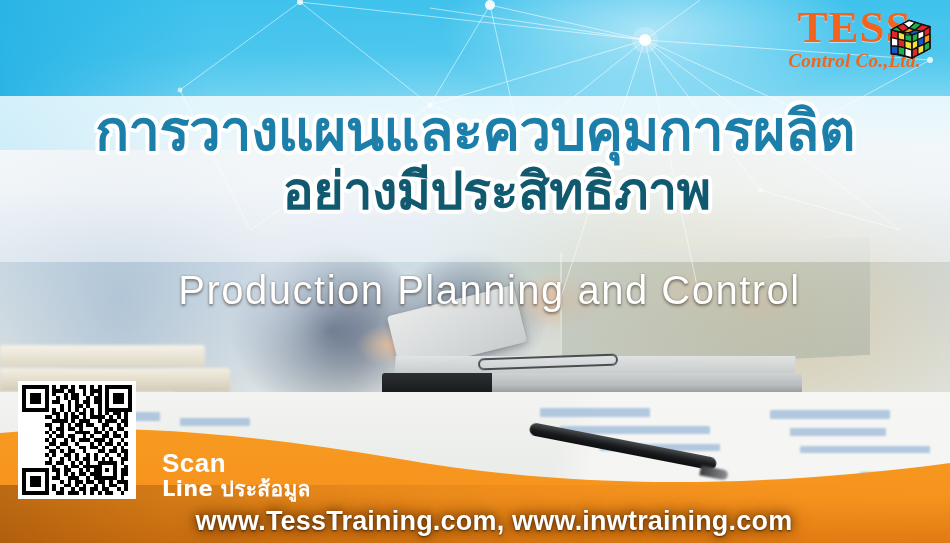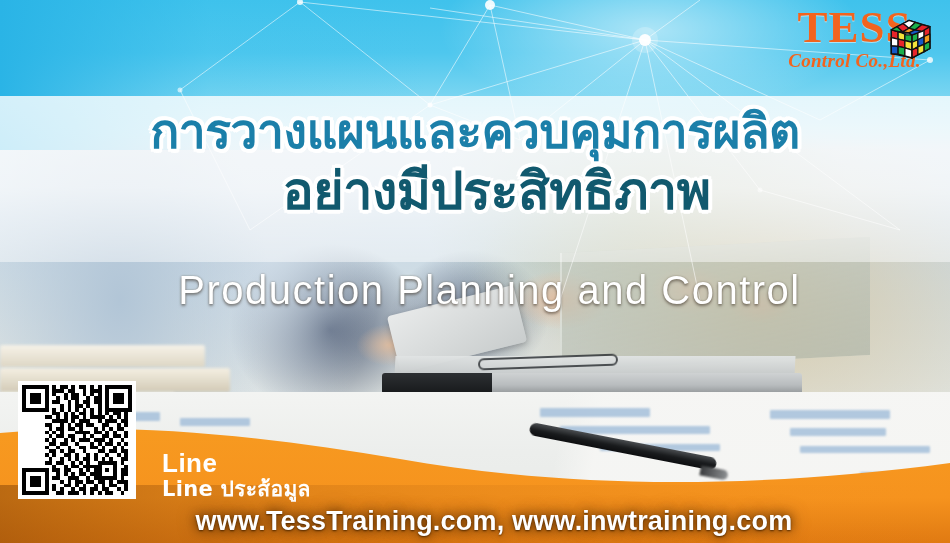--- a/index.html
+++ b/index.html
@@ -136,21 +136,21 @@
   }
   .cube{position:absolute;right:8px;top:6px;width:52px;height:52px;}
 
   
   .title-wrap{position:absolute;left:0;right:0;top:100px;text-align:center;}
   .t-line1,.t-line2{
     font-family:"DejaVu Sans","Liberation Sans",sans-serif;
     font-weight:700;letter-spacing:-.5px;white-space:nowrap;
   }
   .t-line1{
-    font-size:48px;line-height:62px;color:#1b7fa9;
+    font-size:56px;line-height:62px;color:#1b7fa9;
     text-shadow:
       -3px -3px 0 #fff, 3px -3px 0 #fff, -3px 3px 0 #fff, 3px 3px 0 #fff,
       0 -4px 0 #fff, 0 4px 0 #fff, -4px 0 0 #fff, 4px 0 0 #fff,
       -2px -4px 0 #fff, 2px 4px 0 #fff;
   }
   .t-line2{
     font-size:52px;line-height:58px;color:#11596e;
     text-shadow:
       -3px -3px 0 #fff, 3px -3px 0 #fff, -3px 3px 0 #fff, 3px 3px 0 #fff,
       0 -4px 0 #fff, 0 4px 0 #fff, -4px 0 0 #fff, 4px 0 0 #fff;
@@ -574,19 +574,19 @@
           <rect x="16" y="28" width="1" height="1"></rect>
         <rect x="18" y="28" width="1" height="1"></rect>
           <rect x="20" y="28" width="1" height="1"></rect>
         <rect x="22" y="28" width="2" height="1"></rect>
           <rect x="26" y="28" width="1" height="1"></rect>
       </g>
     </svg>
   </div>
 
   <div class="scan-badge">
-    <div class="scan-1">Line</div>
+    <div class="scan-1">Scan</div>
     <div class="scan-2">Line ประส้อมูล</div>
   </div>
 
   <div class="footer-url">www.TessTraining.com, www.inwtraining.com</div>
 
 </div>
 
 </body></html>

